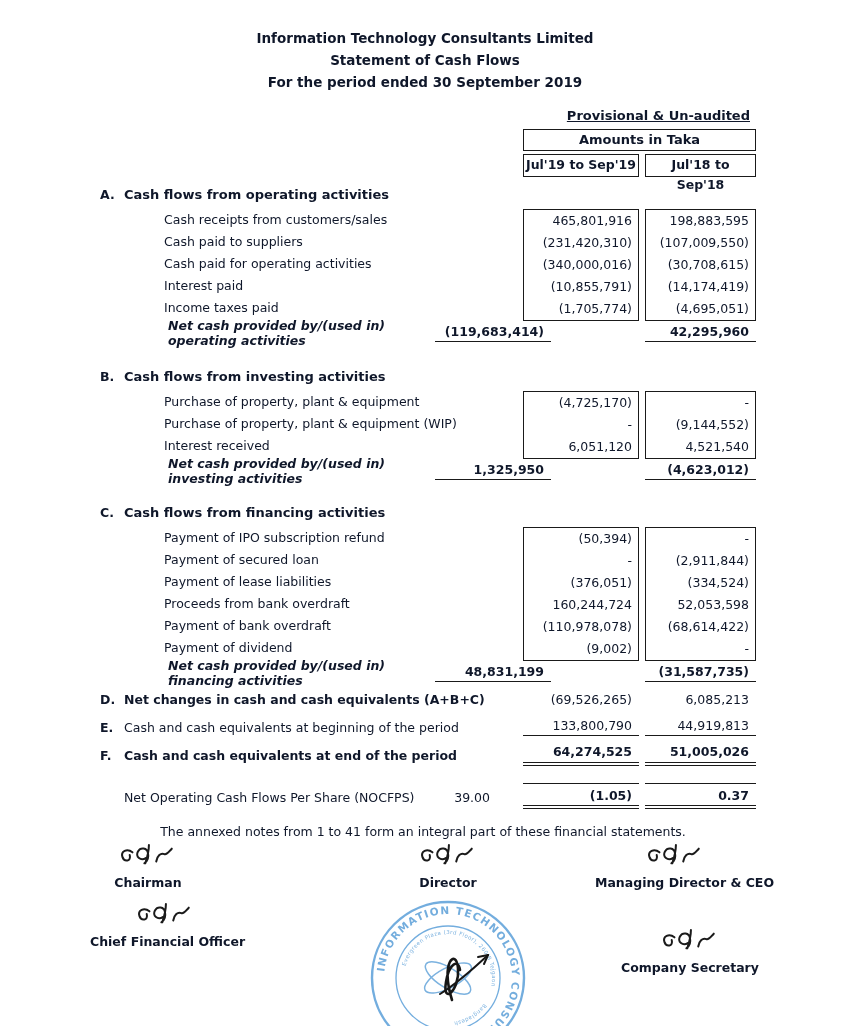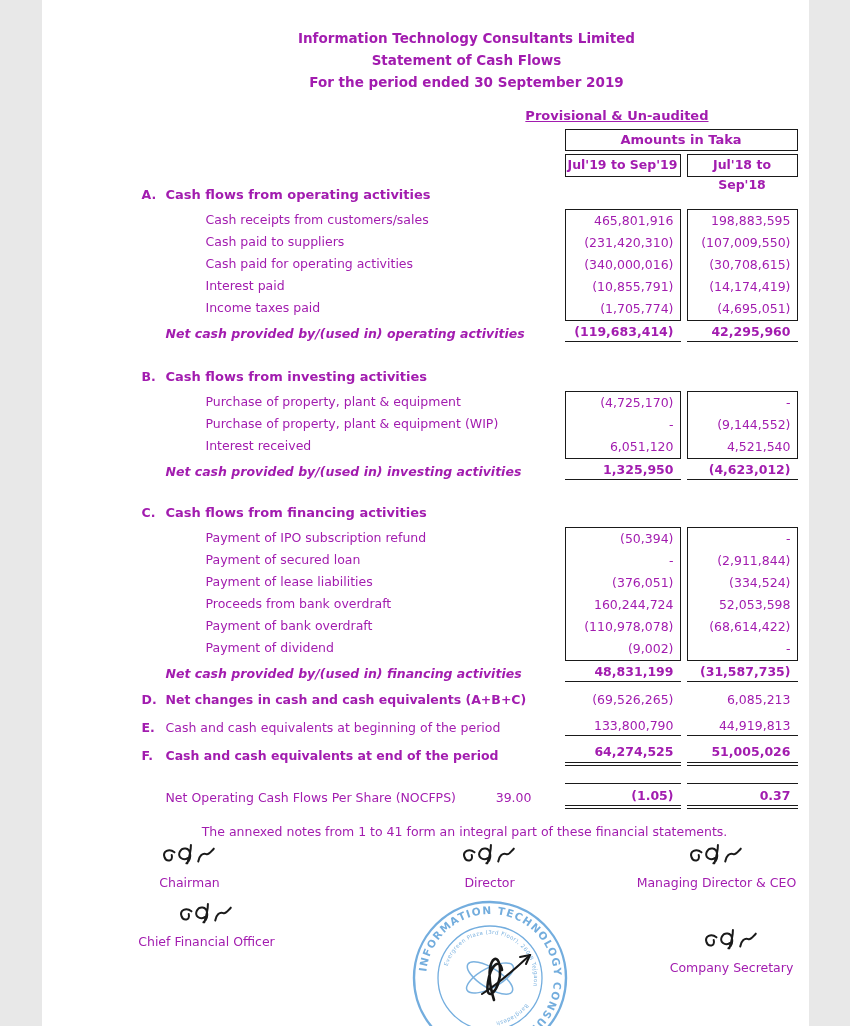--- a/index.html
+++ b/index.html
@@ -1,18 +1,18 @@
 <!DOCTYPE html>
 <html><head>
 <meta charset="utf-8">
 <style>
   html,body { margin:0; padding:0; background:#e8e8e8; }
   .doc {
-    position:relative; width:767px; height:1026px; margin:0 auto;
-    background:#ffffff; overflow:hidden; color:#a21caf;
+    position:relative; width:850px; height:1026px; margin:0 auto;
+    background:#ffffff; overflow:hidden; color:#0f172a;
     font-family:"DejaVu Sans","Liberation Sans",sans-serif; font-size:12.5px;
   }
   
   .titles { position:absolute; top:27px; left:0; width:850px; text-align:center; }
   .titles div { font-weight:bold; font-size:13.5px; line-height:22px; }
   .provisional {
     position:absolute; top:108px; right:100px;
     font-weight:bold; text-decoration:underline; font-size:13px;
   }
   
@@ -39,40 +39,40 @@
   .sec-head .lbl { font-weight:bold; font-size:13px; }
   
   .group { display:flex; margin-top:5px; }
   .g-labels { flex:1; box-sizing:border-box; padding-left:34px; }
   .g-box { box-sizing:border-box; border:1.6px solid #1a1a1a; }
   .g-box1 { width:116px; } .g-box2 { width:111px; }
   .g-sp { width:6px; }
   .g-lbl { height:22px; line-height:22px;margin-left:40px; }
   .g-val { height:22px; line-height:22px; text-align:right; padding-right:6px; }
   
-  .total { height:24px; }
+  .total { height:24px;gap:44px; }
   .total .lbl { font-weight:bold; font-style:italic; }
   .total .v1, .total .v2 { font-weight:bold; border-bottom:1.6px solid #1a1a1a; padding-bottom:2px; }
   .mt-b { margin-top:21px; } .mt-c { margin-top:19px; }
   
   .sumrow { height:28px; }
   .sumrow.bold .lbl, .sumrow.bold .v1, .sumrow.bold .v2 { font-weight:bold; }
   .uline { border-bottom:1.6px solid #1a1a1a; padding-bottom:2px; }
   .dline { border-bottom:4px double #1a1a1a; padding-bottom:3px; }
   
   .nrow { margin-top:14px; align-items:flex-end; }
   .nrow .lbl { display:flex; justify-content:space-between; padding-right:33px; padding-bottom:4px; }
   .noteref { text-align:right; }
   .nval { font-weight:bold; border-top:1.6px solid #1a1a1a; border-bottom:4px double #1a1a1a;
           padding-top:4px; padding-bottom:2px; }
   .footnote { margin-top:15px; text-align:center; width:666px; font-size:12.5px; }
   
   .sig { position:absolute; text-align:center; }
   .squiggle { display:block; margin:0 auto; width:64px; height:32px; }
-  .sig-label { font-weight:normal; font-size:12.5px; margin-top:3px; white-space:nowrap; }
+  .sig-label { font-weight:bold; font-size:12.5px; margin-top:3px; white-space:nowrap; }
   .seal { position:absolute; left:366px; top:896px; width:164px; height:164px; }
   .seal-stroke { stroke:#5b9fd8; }
   .seal-fill { fill:#5b9fd8; }
 </style>
 </head>
 <body>
 
 <svg width="0" height="0" style="position:absolute">
   <symbol id="sig-squiggle" viewBox="0 0 70 34">
     <path d="M18,13 C12,8 5,12 7,18 C9,24 17,23 15,16

